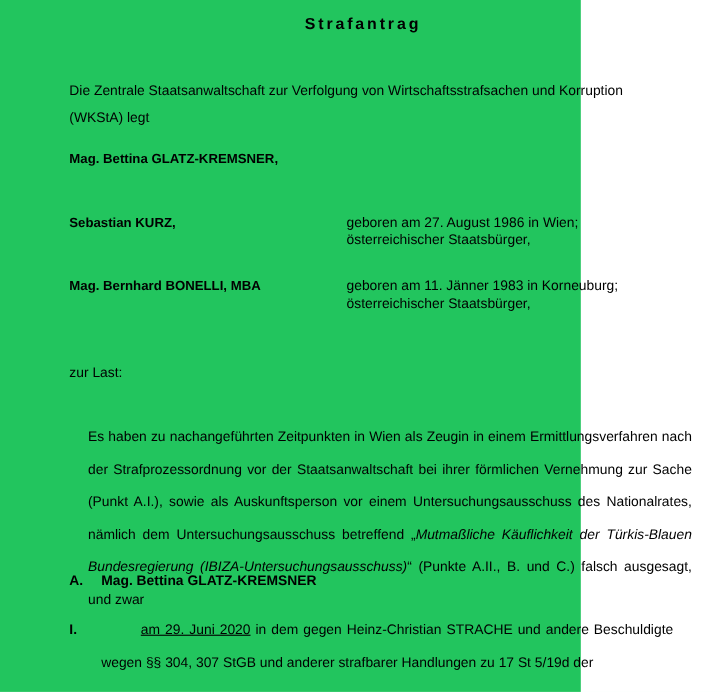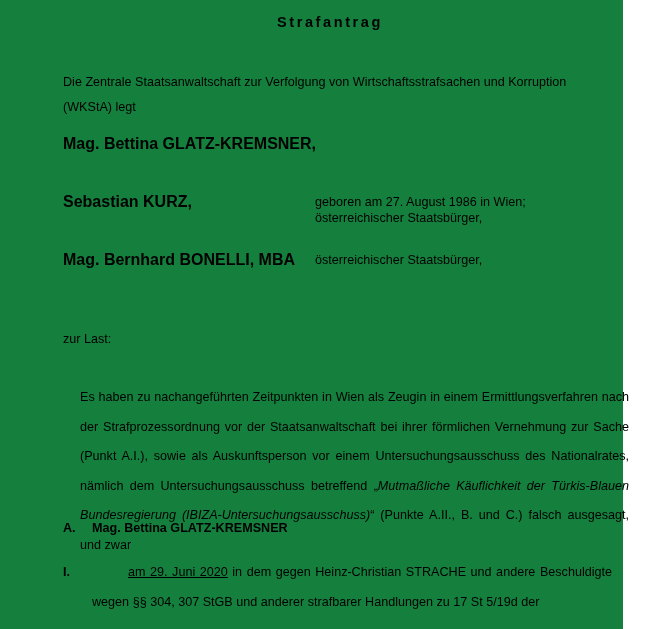--- a/index.html
+++ b/index.html
@@ -11,23 +11,23 @@
     width: 660px;
     height: 629px;
     overflow: hidden;
     font-family: "Liberation Sans", sans-serif;
     color: #000000;
     -webkit-font-smoothing: none;
   }
 
   .page {
     position: relative;
-    width: 623px;
+    width: 528px;
     height: 629px;
-    background: #15803d;
+    background: #22c55e;
   }
 
   .doc-title {
     position: absolute;
     left: 0;
     top: 13px;
     width: 660px;
     text-align: center;
     font-size: 14.5px;
     font-weight: bold;
@@ -52,21 +52,21 @@
     width: 560px;
   }
   .person-row {
     position: relative;
     height: 58px;
   }
   .person-name {
     position: absolute;
     left: 0;
     top: 0;
-    font-size: 16px;
+    font-size: 12px;
     font-weight: bold;
     line-height: 16px;
     white-space: nowrap;
   }
   .person-details {
     position: absolute;
     left: 252px;
     top: 0;
     font-size: 12.6px;
     line-height: 16px;
@@ -156,20 +156,21 @@
       <div class="person-name">Sebastian KURZ,</div>
       <div class="person-details">
         <div>geboren am 27. August 1986 in Wien;</div>
         <div>österreichischer Staatsbürger,</div>
       </div>
     </div>
 
     <div class="person-row">
       <div class="person-name">Mag. Bernhard BONELLI, MBA</div>
       <div class="person-details">
+        <div>geboren am 11. Jänner 1983 in Korneuburg;</div>
         <div>österreichischer Staatsbürger,</div>
       </div>
     </div>
 
   </div>
 
   <div class="zur-last">zur Last:</div>
 
   <div class="body-para">
     <span>Es haben zu nachangeführten Zeitpunkten in Wien als Zeugin in einem Ermittlungsverfahren nach der Strafprozessordnung vor der Staatsanwaltschaft bei ihrer förmlichen Vernehmung zur Sache (Punkt A.I.), sowie als Auskunftsperson vor einem Untersuchungsausschuss des Nationalrates, nämlich dem Untersuchungsausschuss betreffend „</span><i>Mutmaßliche Käuflichkeit der Türkis-Blauen Bundesregierung (IBIZA-Untersuchungsausschuss)</i><span>“ (Punkte A.II., B. und C.) falsch ausgesagt, und zwar</span>

